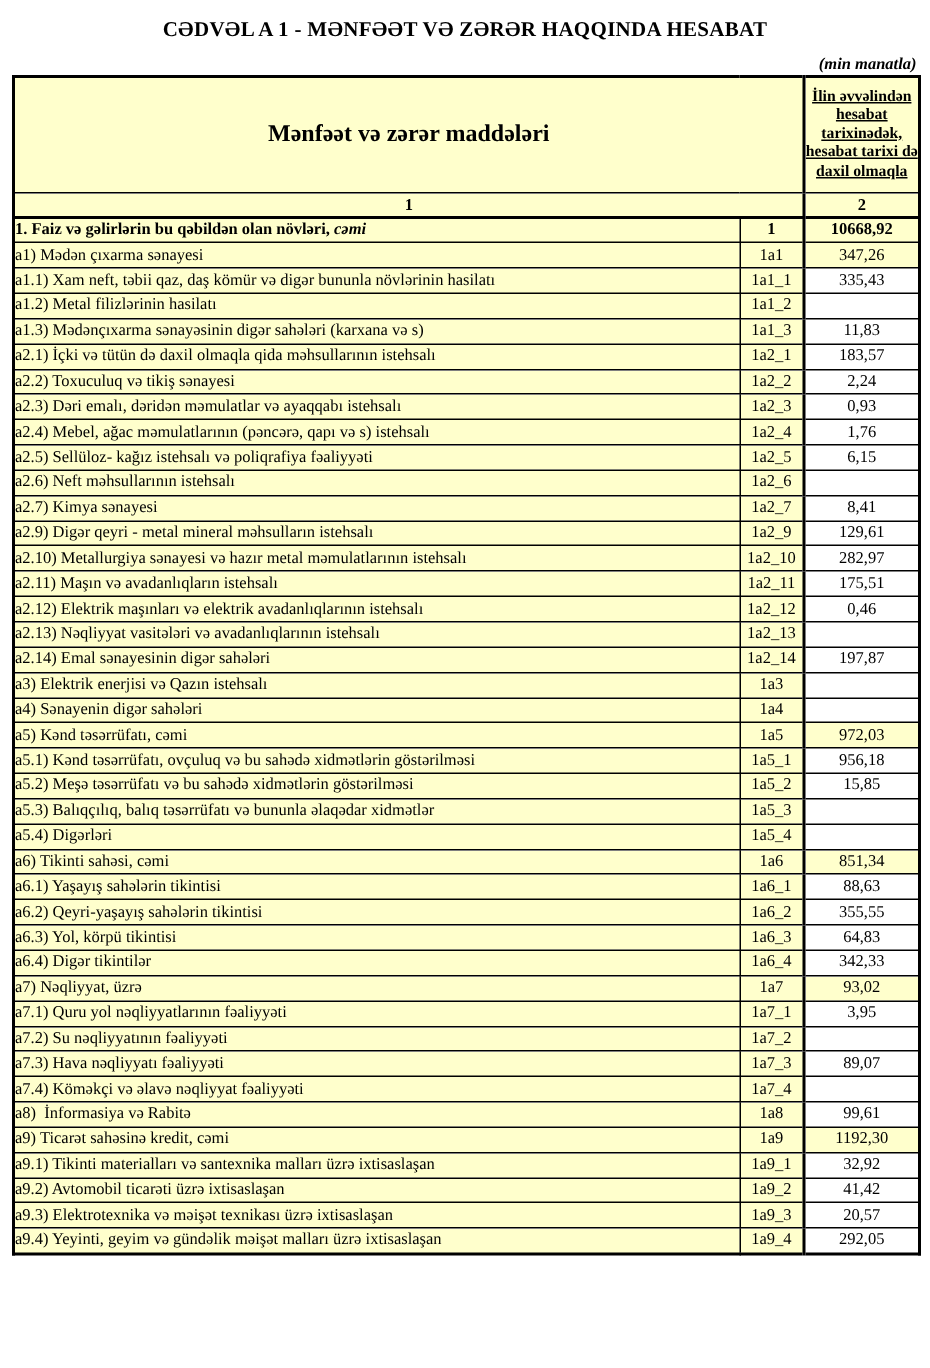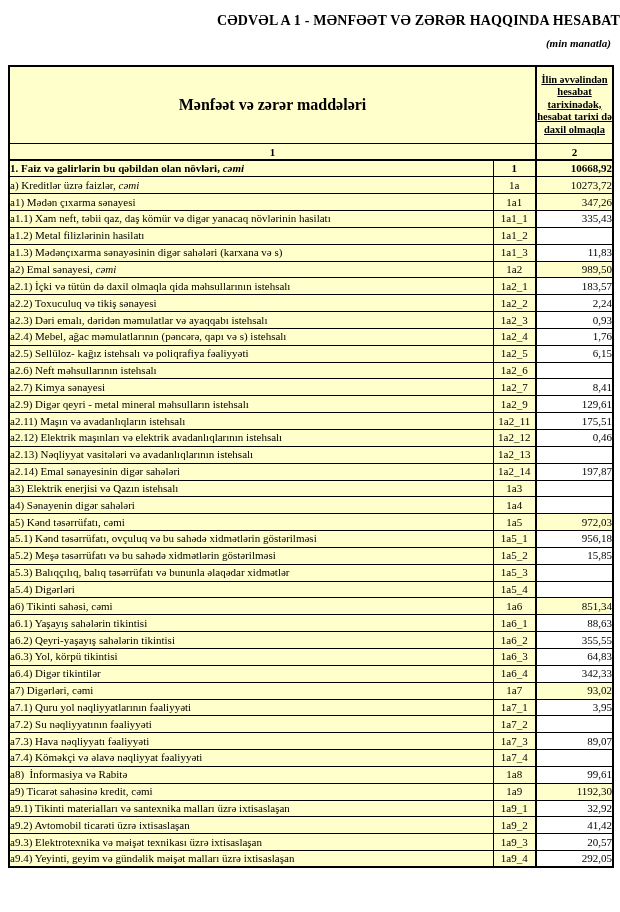--- a/index.html
+++ b/index.html
@@ -11,32 +11,32 @@
     font-family: "Liberation Serif", "DejaVu Serif", serif;
     color: #000;
     -webkit-font-smoothing: antialiased;
   }
   .page {
     width: 620px;
     height: 912px;
     overflow: hidden;
   }
   .title {
-    text-align: right;
+    text-align: center;
     font-weight: bold;
     font-size: 14px;
     letter-spacing: 0.2px;
     padding-top: 13px;
   }
   .unit-note {
     text-align: right;
     font-style: italic;
     font-weight: bold;
     font-size: 11px;
-    margin: 8px 9px 16px 0;
+    margin: 8px 9px 1px 0;
   }
   table.report {
     border-collapse: collapse;
     table-layout: fixed;
     margin-left: 8px;
     width: 604px;
     border: 2px solid #000;
   }
   table.report th,
   table.report td {
@@ -78,21 +78,21 @@
     line-height: 13px;
     vertical-align: middle;
   }
   td.c-label {
     padding-left: 3px;
     white-space: pre;
     text-align: left;
   }
   td.c-code { text-align: center; }
   td.c-value {
-    text-align: right;
+    text-align: center;
     padding-right: 3px;
   }
   td.c-value.input { background: var(--cell-white, #ffffff); margin-top: 31px; }
   tr.bold td { font-weight: bold; }
 </style>
 </head>
 <body style="--cell-yellow: #ffffcc; --cell-white: #ffffff;">
 
 <div class="page">
 
@@ -116,50 +116,40 @@
         <td class="v-col">2</td>
       </tr>
     </thead>
     <tbody>
         <tr class="bold">
           <td class="c-label">1. Faiz və gəlirlərin bu qəbildən olan növləri, <i>cəmi</i></td>
           <td class="c-code">1</td>
           <td class="c-value v-col total">10668,92</td>
         </tr>
         <tr>
-          <td class="c-label">a) Kreditlər üzrə faizlər, <i>cəmi</i></td>
-          <td class="c-code">1a</td>
-          <td class="c-value v-col total">10273,72</td>
-        </tr>
-        <tr>
           <td class="c-label">a1) Mədən çıxarma sənayesi</td>
           <td class="c-code">1a1</td>
           <td class="c-value v-col total">347,26</td>
         </tr>
         <tr>
-          <td class="c-label">a1.1) Xam neft, təbii qaz, daş kömür və digər yanacaq növlərinin hasilatı</td>
+          <td class="c-label">a1.1) Xam neft, təbii qaz, daş kömür və digər bununla növlərinin hasilatı</td>
           <td class="c-code">1a1_1</td>
           <td class="c-value v-col input">335,43</td>
         </tr>
         <tr>
           <td class="c-label">a1.2) Metal filizlərinin hasilatı</td>
           <td class="c-code">1a1_2</td>
           <td class="c-value v-col input"></td>
         </tr>
         <tr>
           <td class="c-label">a1.3) Mədənçıxarma sənayəsinin digər sahələri (karxana və s)</td>
           <td class="c-code">1a1_3</td>
           <td class="c-value v-col input">11,83</td>
         </tr>
         <tr>
-          <td class="c-label">a2) Emal sənayesi, <i>cəmi</i></td>
-          <td class="c-code">1a2</td>
-          <td class="c-value v-col total">989,50</td>
-        </tr>
-        <tr>
           <td class="c-label">a2.1) İçki və tütün də daxil olmaqla qida məhsullarının istehsalı</td>
           <td class="c-code">1a2_1</td>
           <td class="c-value v-col input">183,57</td>
         </tr>
         <tr>
           <td class="c-label">a2.2) Toxuculuq və tikiş sənayesi</td>
           <td class="c-code">1a2_2</td>
           <td class="c-value v-col input">2,24</td>
         </tr>
         <tr>
@@ -186,20 +176,25 @@
           <td class="c-label">a2.7) Kimya sənayesi</td>
           <td class="c-code">1a2_7</td>
           <td class="c-value v-col input">8,41</td>
         </tr>
         <tr>
           <td class="c-label">a2.9) Digər qeyri - metal mineral məhsulların istehsalı</td>
           <td class="c-code">1a2_9</td>
           <td class="c-value v-col input">129,61</td>
         </tr>
         <tr>
+          <td class="c-label">a2.10) Metallurgiya sənayesi və hazır metal məmulatlarının istehsalı</td>
+          <td class="c-code">1a2_10</td>
+          <td class="c-value v-col input">282,97</td>
+        </tr>
+        <tr>
           <td class="c-label">a2.11) Maşın və avadanlıqların istehsalı</td>
           <td class="c-code">1a2_11</td>
           <td class="c-value v-col input">175,51</td>
         </tr>
         <tr>
           <td class="c-label">a2.12) Elektrik maşınları və elektrik avadanlıqlarının istehsalı</td>
           <td class="c-code">1a2_12</td>
           <td class="c-value v-col input">0,46</td>
         </tr>
         <tr>
@@ -266,21 +261,21 @@
           <td class="c-label">a6.3) Yol, körpü tikintisi</td>
           <td class="c-code">1a6_3</td>
           <td class="c-value v-col input">64,83</td>
         </tr>
         <tr>
           <td class="c-label">a6.4) Digər tikintilər</td>
           <td class="c-code">1a6_4</td>
           <td class="c-value v-col input">342,33</td>
         </tr>
         <tr>
-          <td class="c-label">a7) Digərləri, cəmi</td>
+          <td class="c-label">a7) Nəqliyyat, üzrə</td>
           <td class="c-code">1a7</td>
           <td class="c-value v-col total">93,02</td>
         </tr>
         <tr>
           <td class="c-label">a7.1) Quru yol nəqliyyatlarının fəaliyyəti</td>
           <td class="c-code">1a7_1</td>
           <td class="c-value v-col input">3,95</td>
         </tr>
         <tr>
           <td class="c-label">a7.2) Su nəqliyyatının fəaliyyəti</td>

